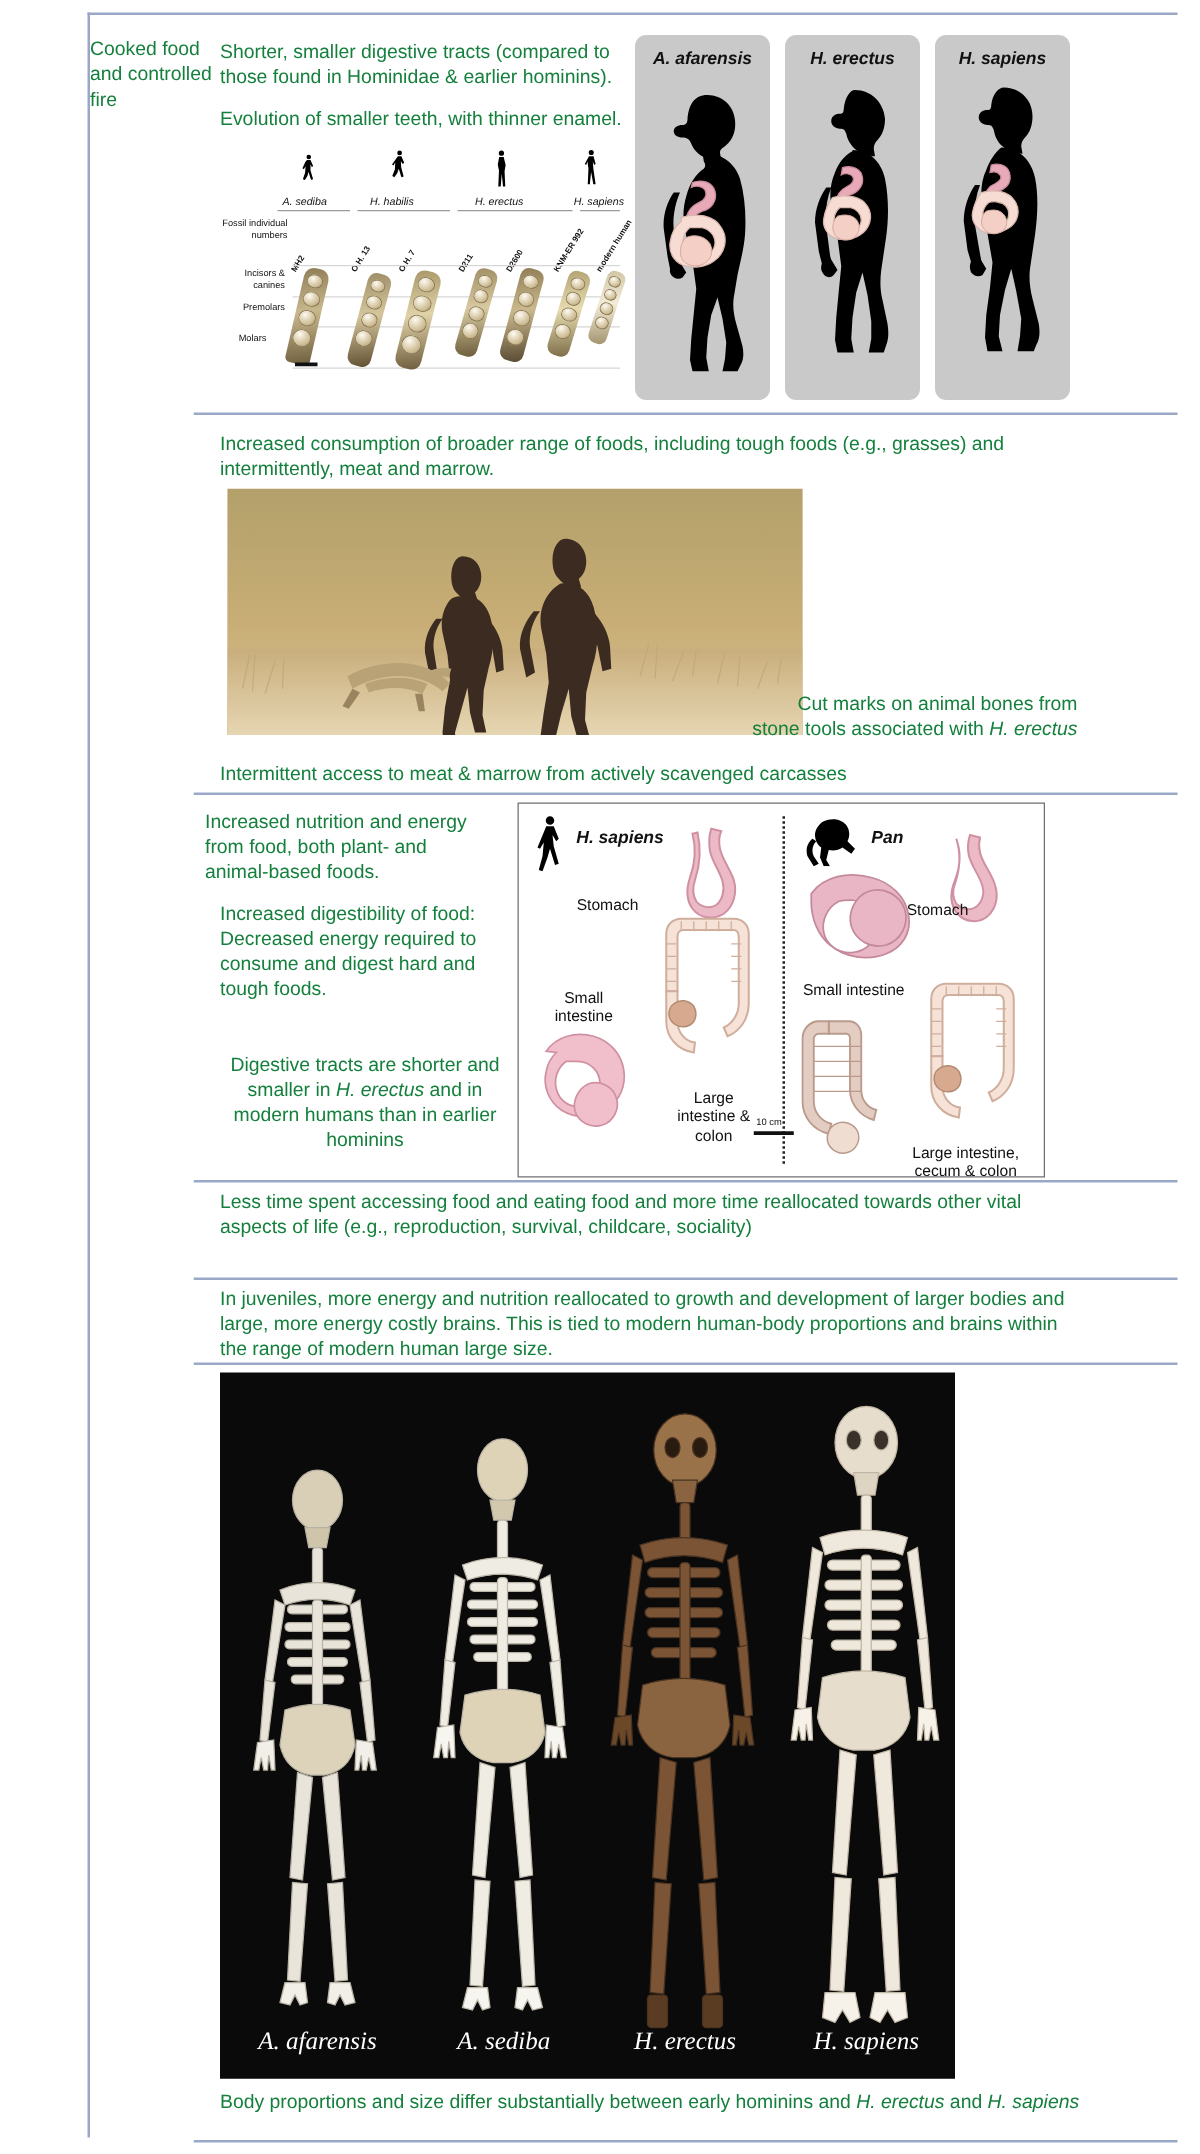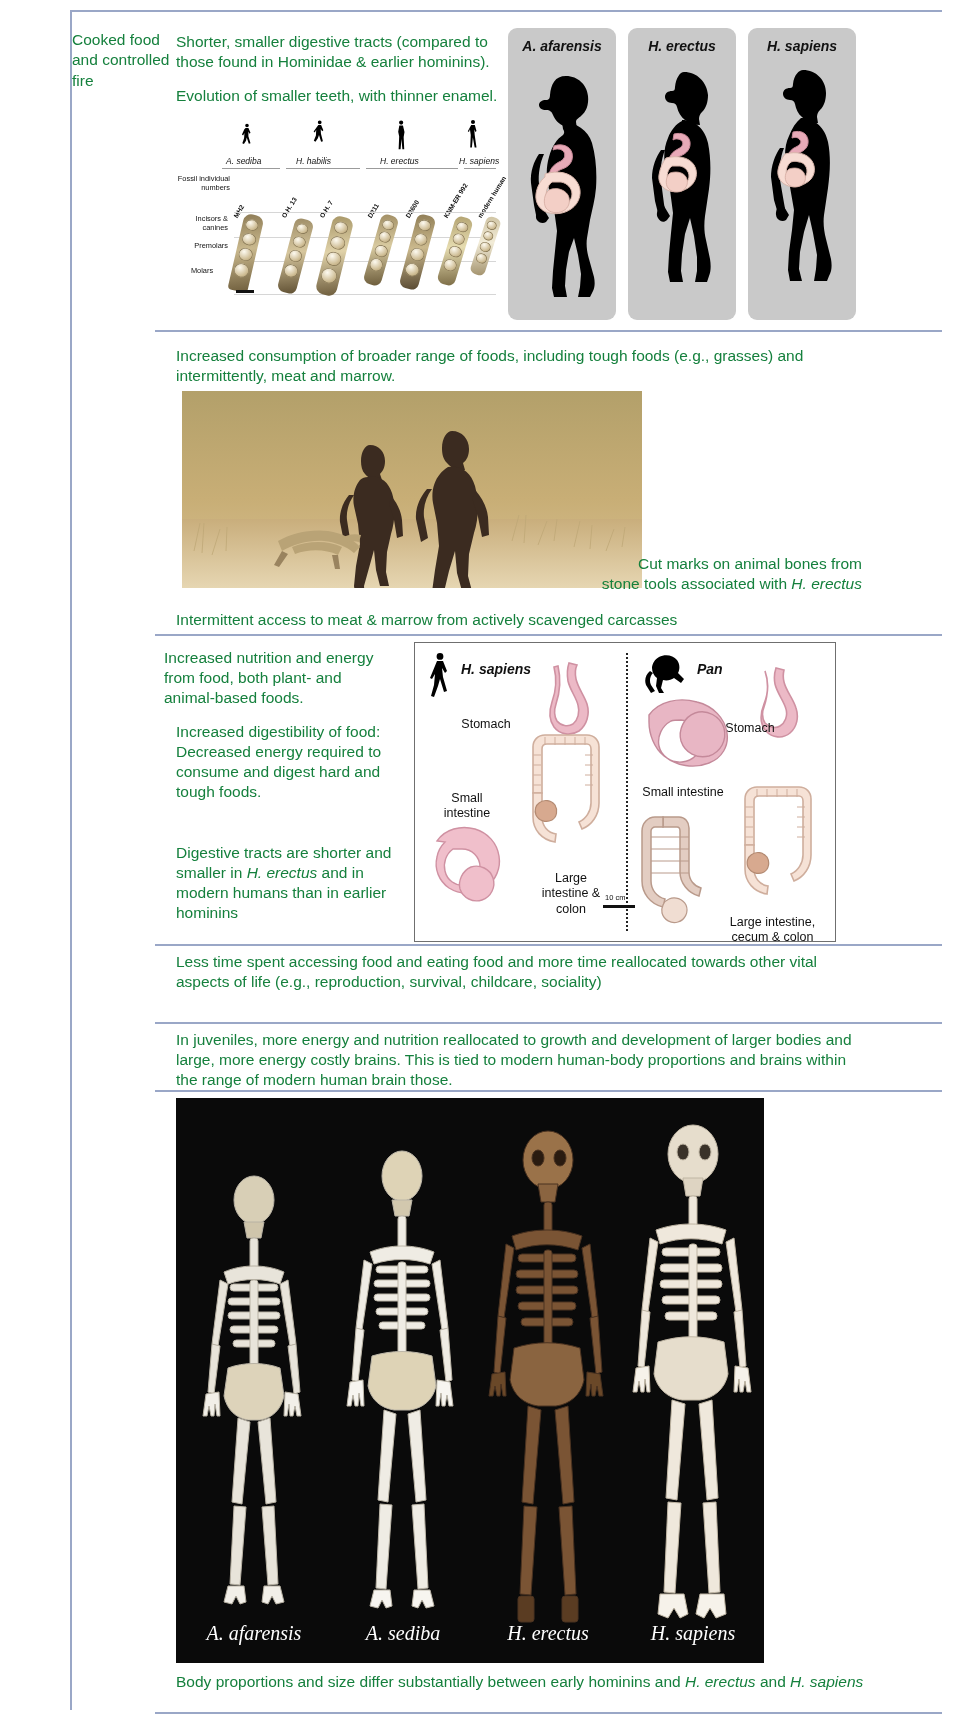--- a/index.html
+++ b/index.html
@@ -43,21 +43,21 @@
   
   #s2-text{left:176px;top:346px;width:690px;}
   #scene{position:absolute;left:182px;top:391px;width:460px;height:197px;overflow:hidden;
          border:0;background:#b79a63;}
   #s2-cap-right{left:600px;top:554px;width:262px;}
   #s2-cap-bottom{left:176px;top:610px;width:560px;}
 
   
   #s3-t1{left:164px;top:648px;width:232px;}
   #s3-t2{left:176px;top:722px;width:238px;}
-  #s3-t3{left:176px;top:843px;width:232px;text-align:left;}
+  #s3-t3{left:176px;top:843px;width:232px;text-align:center;}
   #gut-box{position:absolute;left:414px;top:642px;width:420px;height:298px;
            border:1.6px solid #6f6f6f;background:#fff;overflow:hidden;}
   .gut-lbl{position:absolute;font-size:12.5px;color:#111;text-align:center;line-height:1.22;}
   .gut-sp{position:absolute;font-size:14px;font-style:italic;font-weight:700;color:#111;}
   #gut-divider{position:absolute;left:211px;top:10px;width:0;height:278px;
                border-left:2.5px dotted #222;}
 
   
   #s4-text{left:176px;top:952px;width:690px;}
   #s5-text{left:176px;top:1030px;width:690px;}
@@ -349,21 +349,21 @@
     <path fill="#d7a98f" stroke="#b38a72" stroke-width="1.2" d="M24 72c5-4 12-3 16 2 3 5 2 12-3 15-6 3-13 1-16-5-2-5 0-10 3-12z"></path>
   </svg>
   <div class="gut-lbl" style="left:300px;top:248px;width:115px;margin-top:24px;">Large intestine, cecum &amp; colon</div>
 
   <div style="position:absolute;left:190px;top:250px;font-size:7.5px;color:#111;">10 cm</div>
   <div style="position:absolute;left:188px;top:262px;width:32px;height:2.5px;background:#111;"></div>
 </div>
 
 <div class="txt" id="s4-text">Less time spent accessing food and eating food and more time reallocated towards other vital aspects of life (e.g., reproduction, survival, childcare, sociality)</div>
 
-<div class="txt" id="s5-text">In juveniles, more energy and nutrition reallocated to  growth and development of larger bodies and large, more energy costly  brains. This is tied to modern human-body proportions and brains within the range of modern human brain those.</div>
+<div class="txt" id="s5-text">In juveniles, more energy and nutrition reallocated to  growth and development of larger bodies and large, more energy costly  brains. This is tied to modern human-body proportions and brains within the range of modern human large size.</div>
 
 <div id="skel-panel">
 
   <svg style="position:absolute;left:18px;top:70px;width:120px;height:460px;" viewBox="0 0 120 460">
     <g fill="#e8e4da" stroke="#b8b2a4" stroke-width="1">
       <ellipse cx="60" cy="32" rx="20" ry="24" fill="#d8cfb6"></ellipse>
       <path d="M50 54h20l-3 16H53z" fill="#cfc5ab"></path>
       <rect x="56" y="70" width="8" height="34" rx="3"></rect>
       <path d="M30 104c18-8 42-8 60 0l-4 12c-16-6-36-6-52 0z"></path>
       <g>

